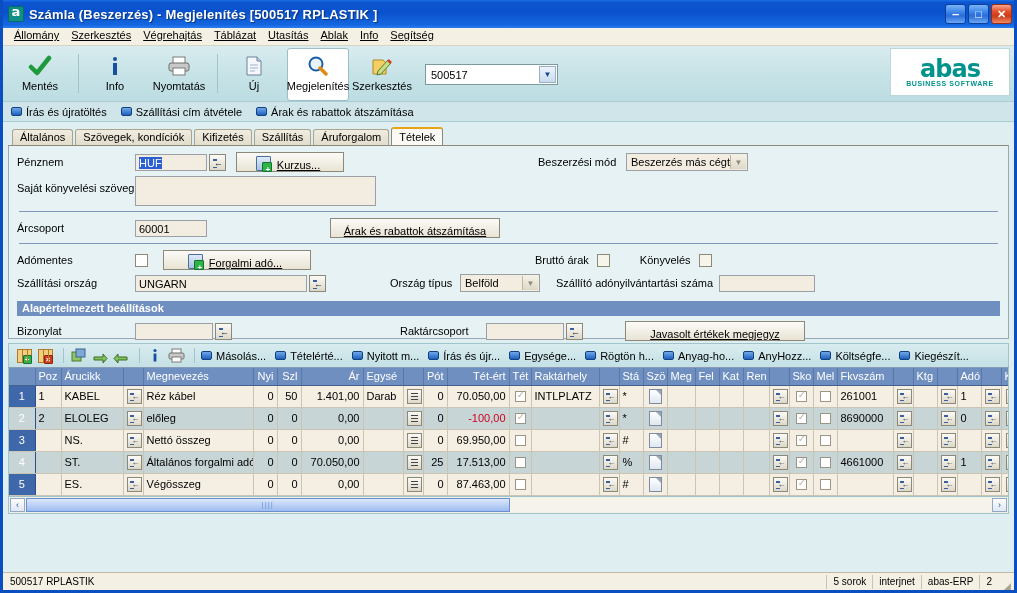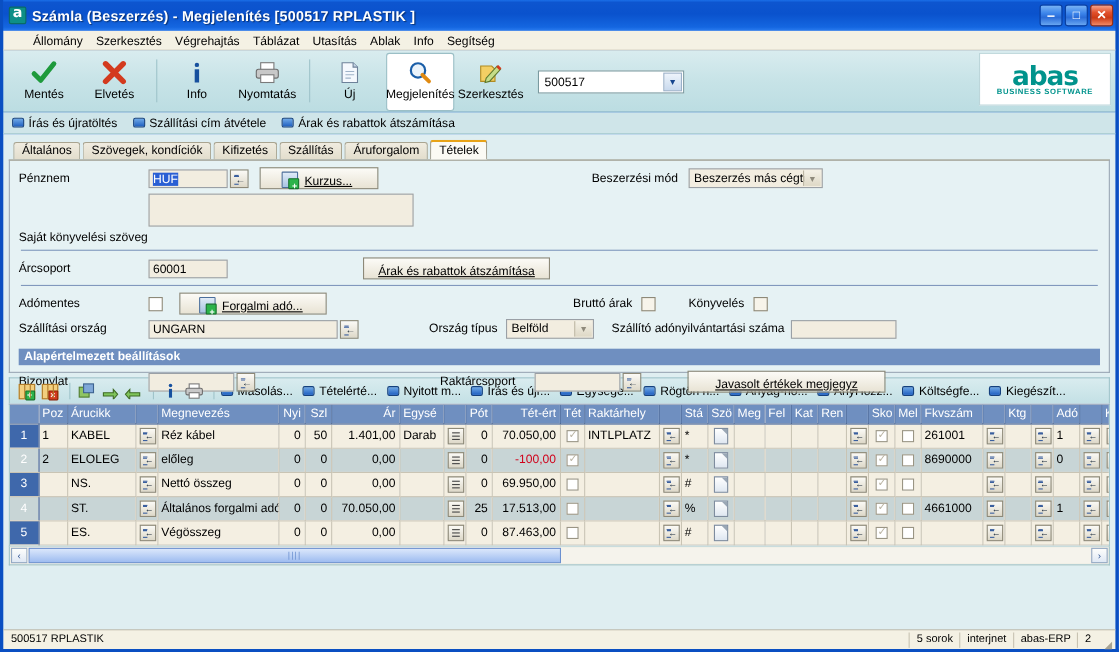--- a/index.html
+++ b/index.html
@@ -69,23 +69,24 @@
   }
   .wbtn .g { position:absolute; left:0; right:0; top:0; bottom:0;
              display:flex; align-items:center; justify-content:center;
              color:#fff; font-size:11px; font-weight:bold; line-height:1; }
   .wbtn.min .g { align-items:flex-end; padding-bottom:3px; font-size:13px; }
 
   
   #menubar {
     height:18px; flex:0 0 18px;
     background:#f4f1e4;
-    display:flex; align-items:flex-end;
-    padding-left:21px;
+    display:flex; align-items:flex-start;
+    padding-left:5px;
     border-bottom:1px solid #d8d4c4;
+    text-decoration:underline;
   }
   .menu-item { padding:1px 6px; font-size:11px; color:#000; cursor:default; white-space:nowrap; }
 
   
   #toolbar {
     flex:0 0 56px; height:56px;
     background:linear-gradient(180deg,#d9ecef 0%, #c7e3e7 50%, #bcdde2 100%);
     display:flex; align-items:stretch;
     border-bottom:1px solid #a9cdd3;
     position:relative;
@@ -387,28 +388,20 @@
 
     <div class="tb-btn">
       <div class="tb-ico">
         <svg width="24" height="22" viewBox="0 0 24 22">
             <path d="M3 12 L9 18 L21 3" stroke="#1e9a3c" stroke-width="4.5" fill="none" stroke-linecap="round" stroke-linejoin="round"></path>
           </svg>
       </div>
       <div class="tb-lbl">Mentés</div>
     </div>
 
-    <div class="tb-btn">
-      <div class="tb-ico">
-        <svg width="24" height="22" viewBox="0 0 24 22">
-            <path d="M4 3 L20 19 M20 3 L4 19" stroke="#d33a1e" stroke-width="5" fill="none" stroke-linecap="round"></path>
-          </svg>
-      </div>
-      <div class="tb-lbl">Elvetés</div>
-    </div>
 
     <div class="tb-sep"></div>
 
     <div class="tb-btn">
       <div class="tb-ico">
         <svg width="24" height="22" viewBox="0 0 24 22">
             <circle cx="12" cy="4" r="2" fill="#16509e"></circle>
             <rect x="10" y="8" width="4" height="12" fill="#16509e"></rect>
           </svg>
       </div>
@@ -513,40 +506,40 @@
         </div>
 
         <div class="lbl" style="margin-left:194px; width:88px;">Beszerzési mód</div>
         <div class="dsel" style="width:122px;">
           <span>Beszerzés más cégtő</span>
           <span class="ar">▼</span>
         </div>
       </div>
 
       <div class="row" style="align-items:flex-start;">
-        <div class="lbl" style="width:118px; padding-top:6px;margin-top:28px;">Saját könyvelési szöveg</div>
+        <div class="lbl" style="width:118px; padding-top:6px;">Saját könyvelési szöveg</div>
         <div class="tfield" style="width:241px; height:30px;"><span></span></div>
       </div>
 
       <div class="hrule"></div>
 
       <div class="row">
         <div class="lbl" style="width:118px;">Árcsoport</div>
         <div class="tfield" style="width:72px;"><span>60001</span></div>
         <div class="pbtn" style="width:170px; margin-left:123px;">
           <span>Árak és rabattok átszámítása</span>
         </div>
       </div>
 
       <div class="hrule"></div>
 
       <div class="row" style="margin-bottom:4px;">
         <div class="lbl" style="width:118px;">Adómentes</div>
         <div class="cbox"></div>
-        <div class="pbtn iconed" style="width:134px; margin-left:15px; justify-content:center;">
+        <div class="pbtn iconed" style="width:148px; margin-left:15px; justify-content:center;">
           <span class="docicon"></span>
           <span>Forgalmi adó...</span>
         </div>
 
         <div class="lbl" style="margin-left:224px;">Bruttó árak</div>
         <div class="cbox lt" style="margin-left:8px;"></div>
         <div class="lbl" style="margin-left:30px;">Könyvelés</div>
         <div class="cbox lt" style="margin-left:8px;"></div>
       </div>
 

